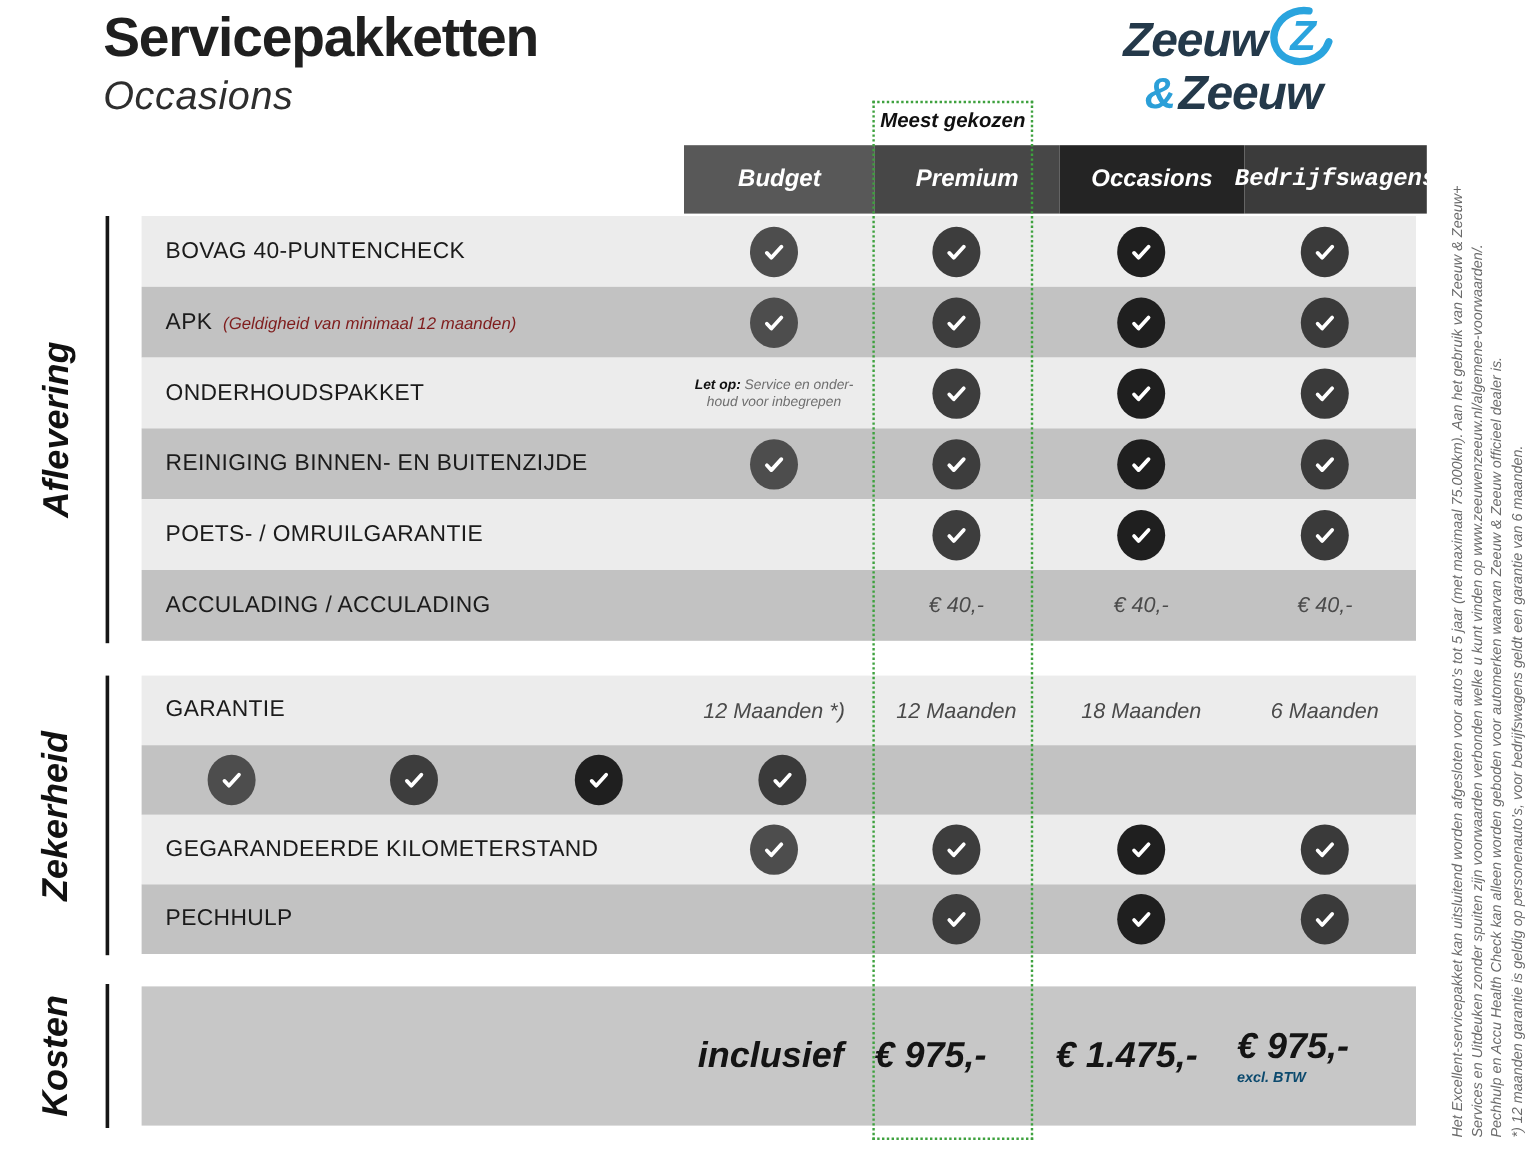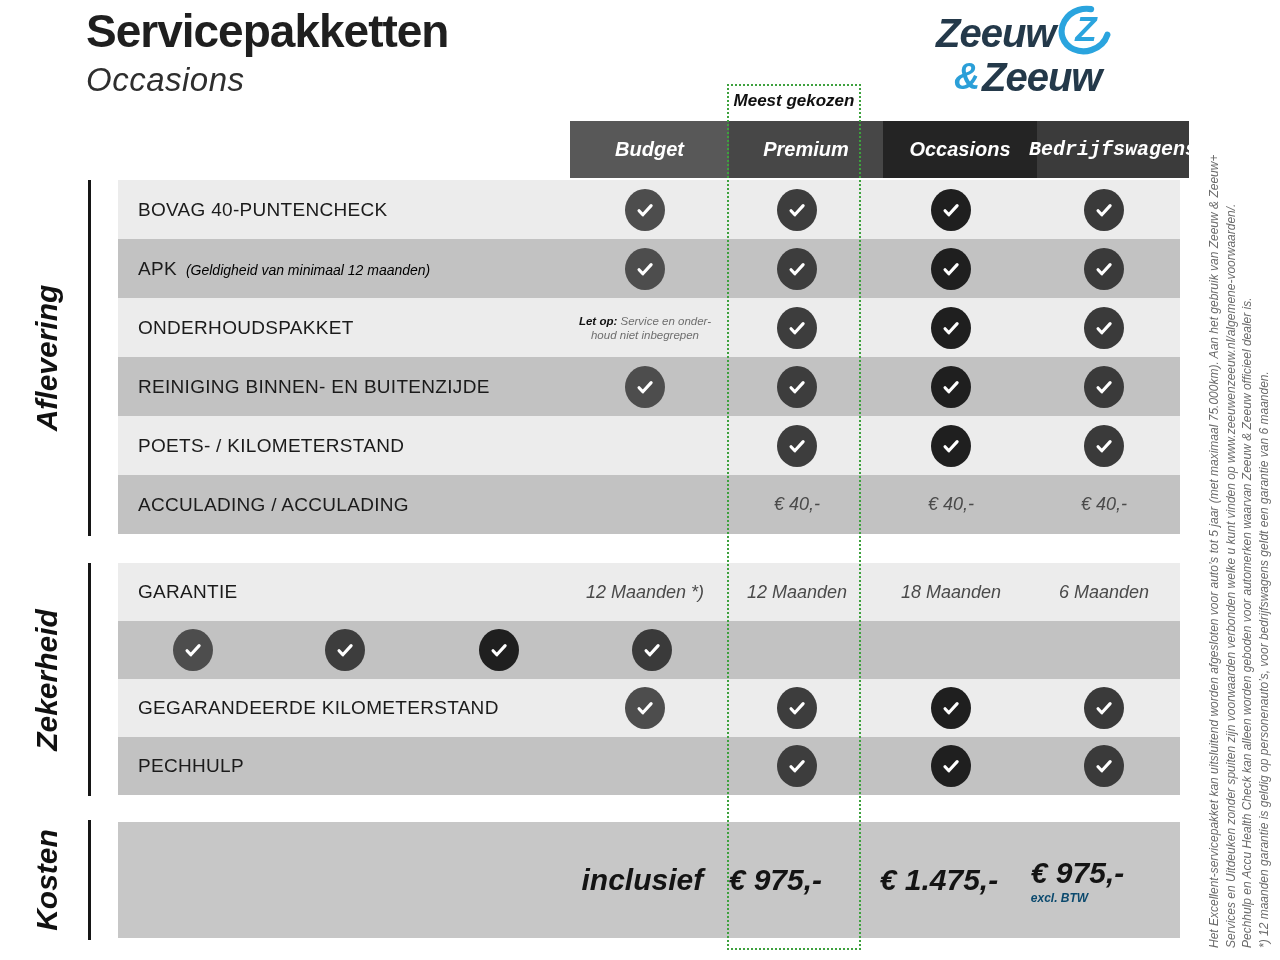--- a/index.html
+++ b/index.html
@@ -29,21 +29,21 @@
   #rows-0{top:180px;} #rows-1{top:563px;}
   .row{display:flex;height:59px;}
   #rows-1 .row{height:58px;}
   .row.light{background:#ececec;} .row.dark{background:#c2c2c2;}
   .cell{display:flex;align-items:center;justify-content:center;box-sizing:border-box;}
   .c-label{width:452px;justify-content:flex-start;padding-left:20px;}
   .c-val0{width:150px;} .c-val1{width:154px;} .c-val2{width:154px;} .c-val3{width:152px;}
   .label-wrap{display:flex;flex-direction:column;justify-content:center;}
   .label-line{display:flex;align-items:baseline;}
   .row-label{font-size:19px;color:#1b1b1b;letter-spacing:0.3px;}
-  .inline-note{font-size:14px;font-style:italic;color:#000000;margin-left:9px;}
+  .inline-note{font-size:14px;font-style:italic;color:#7f1d1d;margin-left:9px;}
   .subline{display:flex;align-items:baseline;margin-top:3px;}
   .subcheck{font-size:13px;color:#222;margin-right:16px;margin-left:2px;}
   .subtext{font-size:14px;font-style:italic;color:#6e6e6e;}
   .check-circle{width:40px;height:42px;border-radius:50%;display:flex;align-items:center;justify-content:center;}
   .cell-text{font-size:18px;font-style:italic;color:#4a4a4a;white-space:nowrap;}
   .mini-note{font-size:11.5px;font-style:italic;color:#6e6e6e;line-height:14px;text-align:center;width:100%;padding:0 4px;}
   .mini-note b{color:#111;font-style:italic;}
 
   
   #kosten-band{position:absolute;left:118px;top:822px;width:1062px;height:116px;background:#c7c7c7;display:flex;}
@@ -181,21 +181,21 @@
       </div>
       <div class="row light">
         <div class="cell c-label">
           <div class="label-wrap">
             <div class="label-line">
               <span class="row-label">ONDERHOUDSPAKKET</span>
             </div>
           </div>
         </div>
         <div class="cell c-val0">
-          <div class="mini-note"><b>Let op:</b><span> Service en onder-</span><br><span>houd niet inbegrepen</span></div>
+          <div class="mini-note"><b>Let op:</b><span> Service en onder-</span><br><span>houd voor inbegrepen</span></div>
         </div>
         <div class="cell c-val1">
           <span class="check-circle" style="background: rgb(61, 61, 61);">
             <svg viewBox="0 0 24 24" width="22" height="22">
               <path d="M5.5 12.8l4.1 4.4L18.7 7.2" fill="none" stroke="#fff" stroke-width="3.4" stroke-linecap="round" stroke-linejoin="round"></path>
             </svg>
           </span>
         </div>
         <div class="cell c-val2">
           <span class="check-circle" style="background: rgb(31, 31, 31);">
@@ -246,21 +246,21 @@
             <svg viewBox="0 0 24 24" width="22" height="22">
               <path d="M5.5 12.8l4.1 4.4L18.7 7.2" fill="none" stroke="#fff" stroke-width="3.4" stroke-linecap="round" stroke-linejoin="round"></path>
             </svg>
           </span>
         </div>
       </div>
       <div class="row light">
         <div class="cell c-label">
           <div class="label-wrap">
             <div class="label-line">
-              <span class="row-label">POETS- / KILOMETERSTAND</span>
+              <span class="row-label">POETS- / OMRUILGARANTIE</span>
             </div>
           </div>
         </div>
         <div class="cell c-val0"></div>
         <div class="cell c-val1">
           <span class="check-circle" style="background: rgb(61, 61, 61);">
             <svg viewBox="0 0 24 24" width="22" height="22">
               <path d="M5.5 12.8l4.1 4.4L18.7 7.2" fill="none" stroke="#fff" stroke-width="3.4" stroke-linecap="round" stroke-linejoin="round"></path>
             </svg>
           </span>

